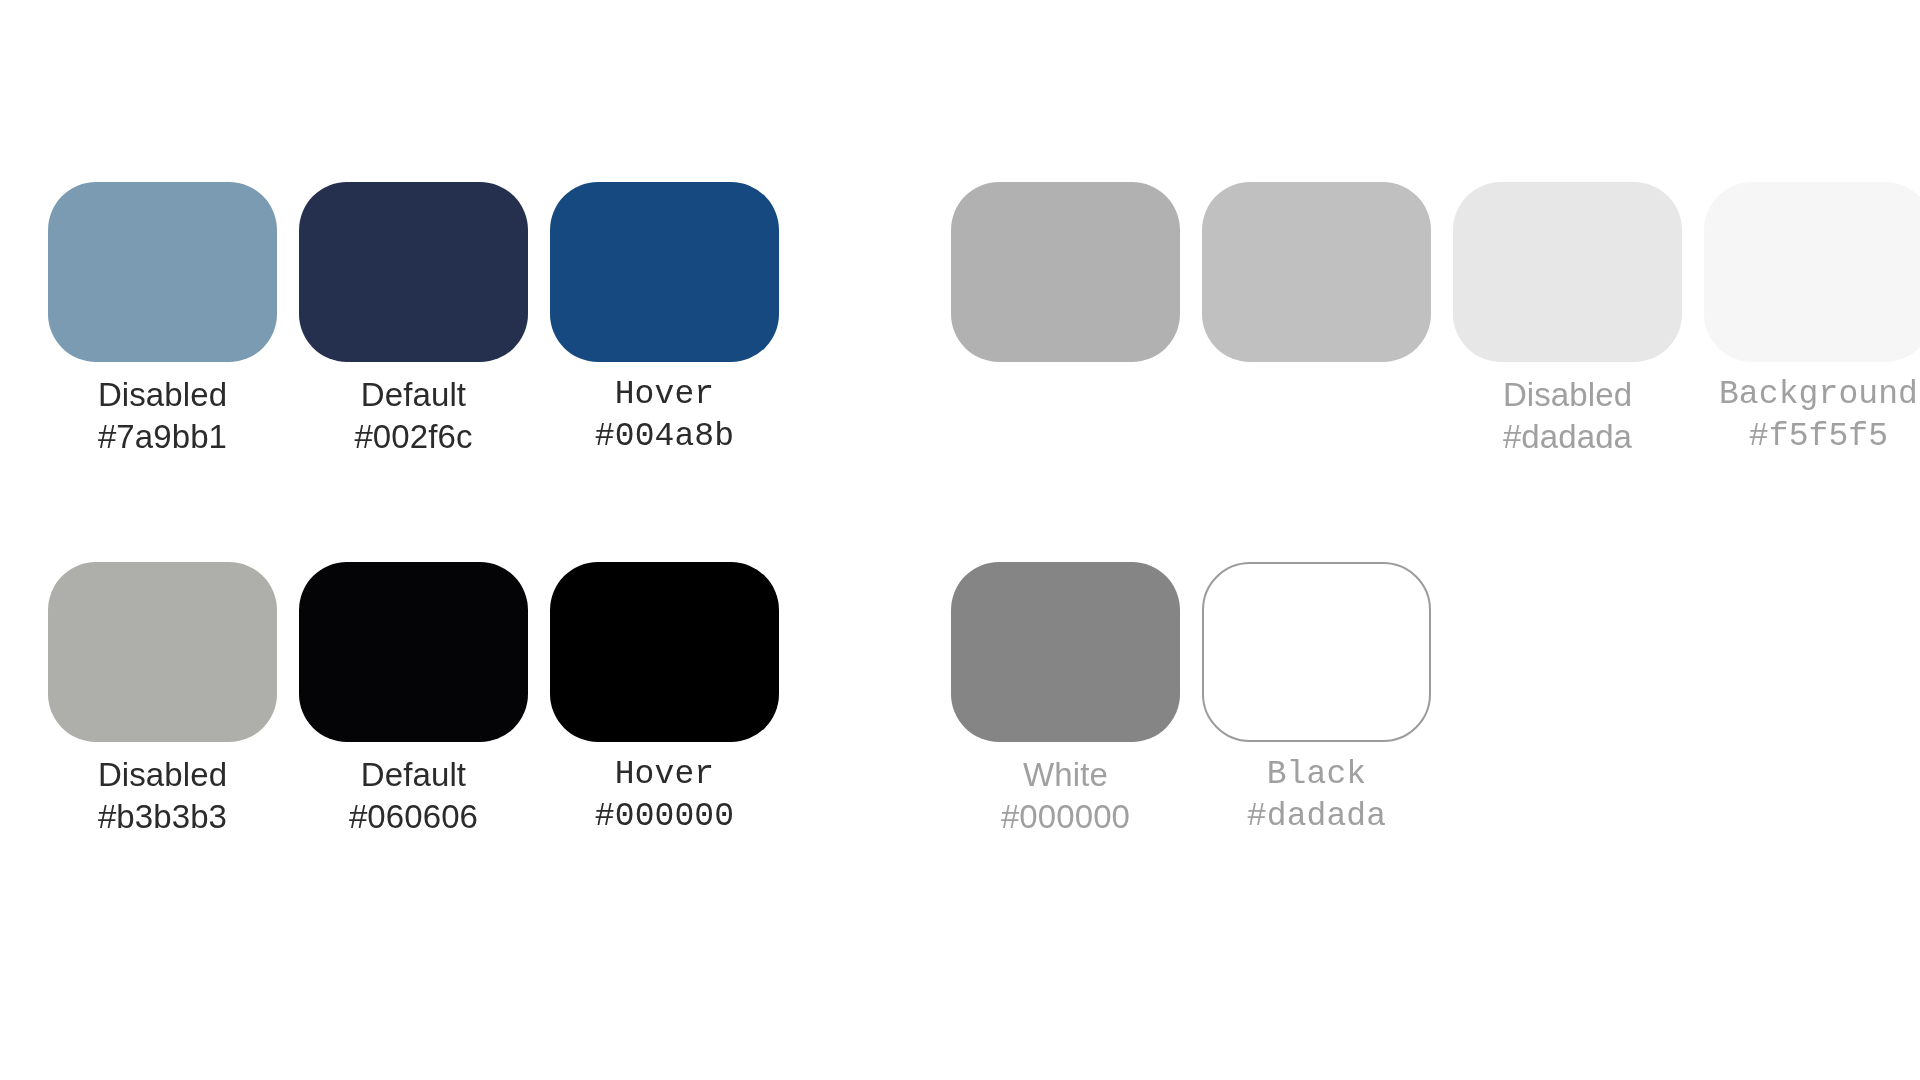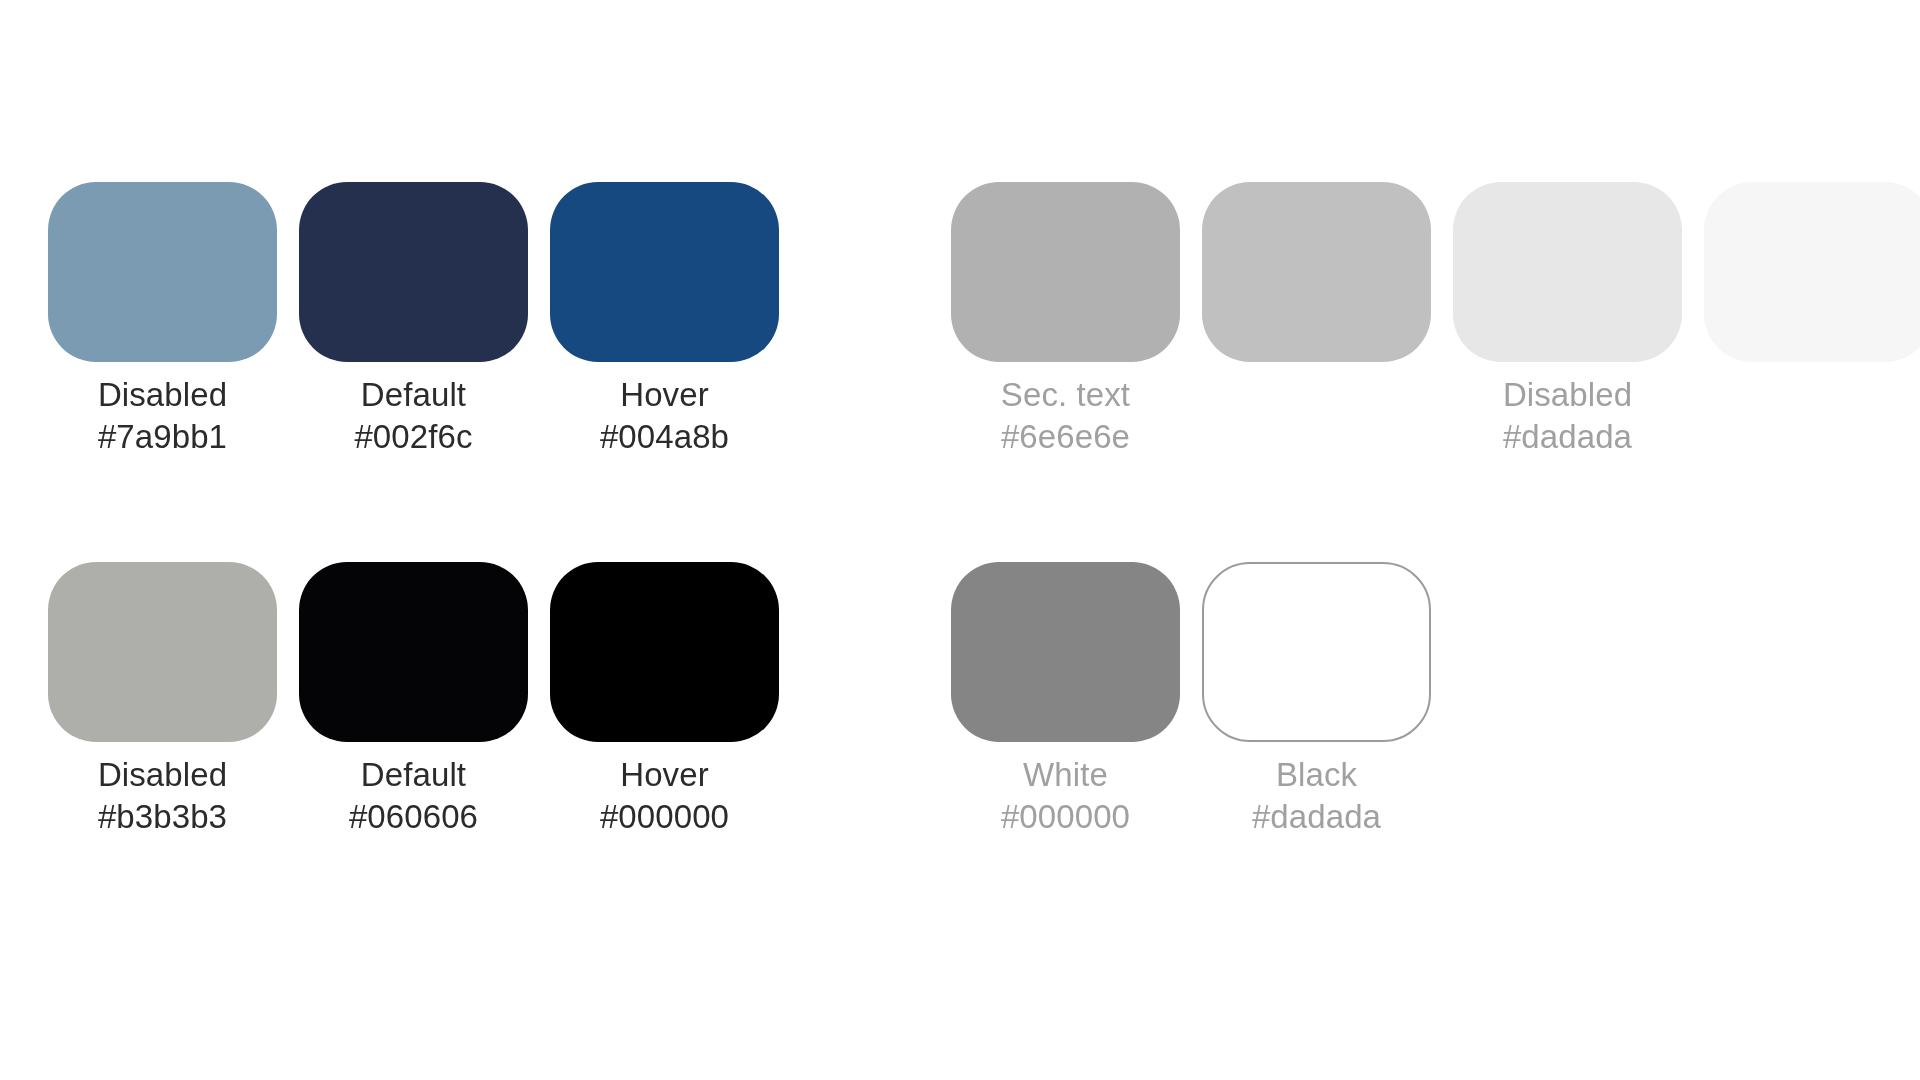--- a/index.html
+++ b/index.html
@@ -47,21 +47,21 @@
   .group-neutral { margin-left: 172px; }
 
   .swatch-cell {
     display: flex;
     flex-direction: column;
     align-items: center;
     width: 229px;
     margin-right: 22px;
   }
 
-  .swatch-cell:last-child { margin-right: 0; }
+  .swatch-cell:last-child { margin-right: 0; font-family: Liberation Mono, monospace; }
 
   .swatch-chip {
     width: 229px;
     height: 180px;
     border-radius: 48px;
     box-sizing: border-box;
   }
 
   .swatch-chip.bordered {
     border: 2px solid #9b9b9b;
@@ -115,37 +115,37 @@
           <div class="swatch-chip" title="#004a8b" style="background: rgb(22, 73, 127);"></div>
           <div class="swatch-caption caption-dark">
             <span class="caption-name">Hover</span>
             <span class="caption-hex">#004a8b</span>
           </div>
         </div>
       </div>
       <div class="swatch-group group-neutral">
         <div class="swatch-cell">
           <div class="swatch-chip" title="#6e6e6e" style="background: rgb(177, 177, 177);"></div>
-          <div class="swatch-caption caption-muted">
-            <span class="caption-name">Sec. text</span>
-            <span class="caption-hex">#6e6e6e</span>
-          </div>
         </div>
         <div class="swatch-cell">
           <div class="swatch-chip" title="#8a8a8a" style="background: rgb(192, 192, 192);"></div>
         </div>
         <div class="swatch-cell">
           <div class="swatch-chip" title="#dadada" style="background: rgb(231, 231, 231);"></div>
           <div class="swatch-caption caption-muted">
             <span class="caption-name">Disabled</span>
             <span class="caption-hex">#dadada</span>
           </div>
         </div>
         <div class="swatch-cell">
           <div class="swatch-chip" title="#f5f5f5" style="background: rgb(246, 246, 246);"></div>
+          <div class="swatch-caption caption-muted">
+            <span class="caption-name">Background</span>
+            <span class="caption-hex">#f5f5f5</span>
+          </div>
         </div>
       </div>
     </div>
   <div class="palette-row" id="palette-row-2">
       <div class="swatch-group group-primary">
         <div class="swatch-cell">
           <div class="swatch-chip" title="#b3b3b3" style="background: rgb(174, 174, 170);"></div>
           <div class="swatch-caption caption-dark">
             <span class="caption-name">Disabled</span>
             <span class="caption-hex">#b3b3b3</span>

